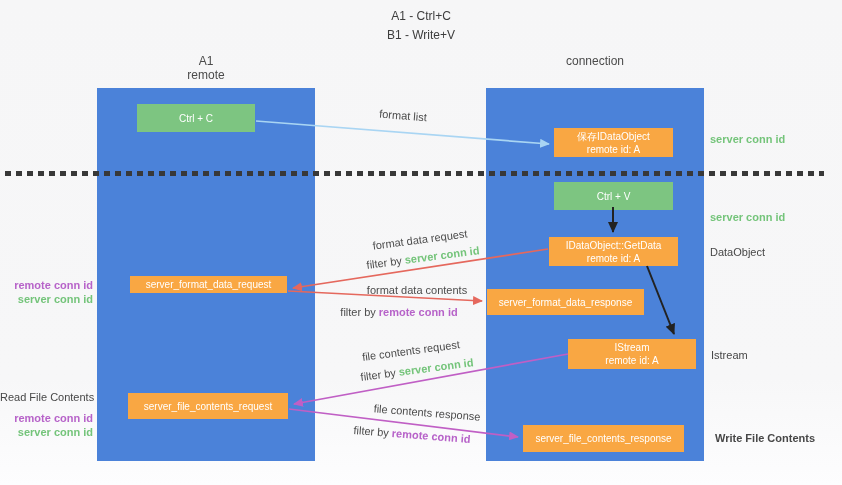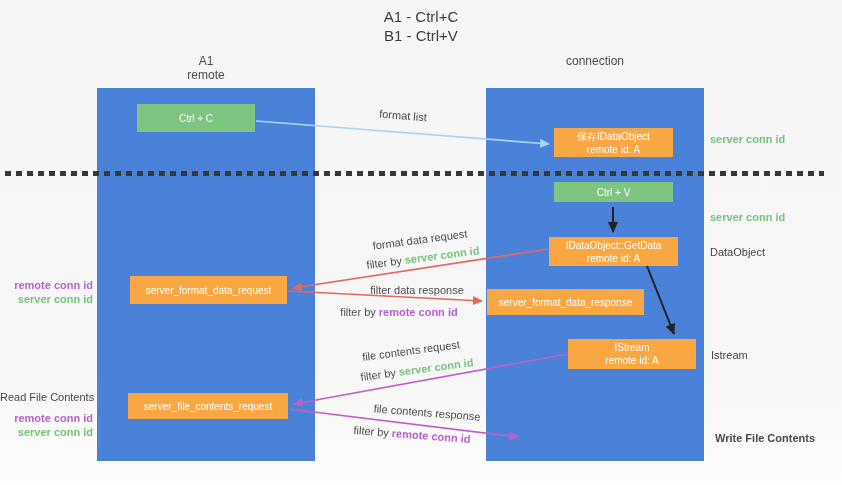--- a/index.html
+++ b/index.html
@@ -3,21 +3,21 @@
 <meta charset="utf-8">
 <style>
   html,body{margin:0;padding:0;background:#f6f6f7;}
   .canvas{
     position:relative;width:842px;height:485px;overflow:hidden;
     background:linear-gradient(180deg,#f6f6f7 0%,#f7f7f8 78%,#fdfdfe 100%);
     font-family:"Liberation Sans","DejaVu Sans",sans-serif;
     color:#3f3f3f;
   }
   .abs{position:absolute;}
-  .title{top:7px;left:0;width:842px;text-align:center;font-size:15px;line-height:19px;color:#3d3d3d;}
+  .title{top:7px;left:0;width:842px;text-align:center;font-size:12px;line-height:19px;color:#3d3d3d;}
   .lane-header{top:54px;text-align:center;font-size:12px;line-height:14px;color:#4b4b4b;}
   .lane{top:88px;width:218px;height:373px;background:#4b82d9;}
   .dotted{left:5px;top:171px;width:819px;height:5px;z-index:5;
     background:repeating-linear-gradient(90deg,#383838 0px,#383838 6px,rgba(0,0,0,0) 6px,rgba(0,0,0,0) 11px);}
   .node{z-index:4;display:flex;flex-direction:column;align-items:center;justify-content:center;
     color:#ffffff;font-size:10px;line-height:13px;text-align:center;white-space:nowrap;}
   .green{background:#7dc581;}
   .orange{background:#f9a743;text-align:right;}
   .flabel{z-index:6;font-size:11px;line-height:13px;color:#4c4c4c;white-space:nowrap;}
   .ctr{transform:translate(-50%,-50%);}
@@ -30,21 +30,21 @@
   .side-left{left:0;width:93px;text-align:right;}
   svg.arrows{position:absolute;left:0;top:0;z-index:7;pointer-events:none;}
 </style>
 </head>
 <body>
 
 <div class="canvas">
 
   <div class="abs title">
     <div>A1 - Ctrl+C</div>
-    <div>B1 - Ctrl+V</div>
+    <div>B1 - Write+V</div>
   </div>
 
   <div class="abs lane-header" style="left:97px;width:218px;">
     <div>A1</div>
     <div>remote</div>
   </div>
   <div class="abs lane-header" style="left:486px;width:218px;">
     <div>connection</div>
   </div>
 
@@ -55,55 +55,58 @@
 
   <div class="abs node green" style="left:137px;top:104px;width:118px;height:28px;">
     <div>Ctrl + C</div>
   </div>
 
   <div class="abs node orange" style="left:554px;top:128px;width:119px;height:29px;">
     <div>保存IDataObject</div>
     <div>remote id: A</div>
   </div>
 
-  <div class="abs node green" style="left:554px;top:182px;width:119px;height:20px;">
+  <div class="abs node green" style="left:554px;top:182px;width:119px;height:28px;">
     <div>Ctrl + V</div>
   </div>
 
   <div class="abs node orange" style="left:549px;top:237px;width:129px;height:29px;">
     <div>IDataObject::GetData</div>
     <div>remote id: A</div>
   </div>
 
-  <div class="abs node orange" style="left:130px;top:276px;width:157px;height:28px;">
+  <div class="abs node orange" style="left:130px;top:276px;width:157px;height:17px;">
     <div>server_format_data_request</div>
   </div>
 
   <div class="abs node orange" style="left:487px;top:289px;width:157px;height:26px;">
     <div>server_format_data_response</div>
   </div>
 
   <div class="abs node orange" style="left:568px;top:339px;width:128px;height:30px;">
     <div>IStream</div>
     <div>remote id: A</div>
   </div>
 
   <div class="abs node orange" style="left:128px;top:393px;width:160px;height:26px;">
     <div>server_file_contents_request</div>
   </div>
 
+  <div class="abs node orange" style="left:523px;top:425px;width:161px;height:27px;">
+    <div>server_file_contents_response</div>
+  </div>
 
   <div class="abs flabel r-pos" style="left:403px;top:116px;">format list</div>
 
   <div class="abs flabel r-neg" style="left:420px;top:240px;">format data request</div>
   <div class="abs flabel r-neg" style="left:423px;top:258px;">
     <span class="fb">filter by</span><span class="gtxt">server conn id</span>
   </div>
 
-  <div class="abs flabel ctr" style="left:417px;top:290px;">filter data response</div>
+  <div class="abs flabel ctr" style="left:417px;top:290px;">format data contents</div>
   <div class="abs flabel ctr" style="left:399px;top:312px;">
     <span class="fb">filter by</span><span class="ptxt">remote conn id</span>
   </div>
 
   <div class="abs flabel r-neg" style="left:411px;top:351px;">file contents request</div>
   <div class="abs flabel r-neg" style="left:417px;top:370px;">
     <span class="fb">filter by</span><span class="gtxt">server conn id</span>
   </div>
 
   <div class="abs flabel r-pos" style="left:427px;top:413px;">file contents response</div>

